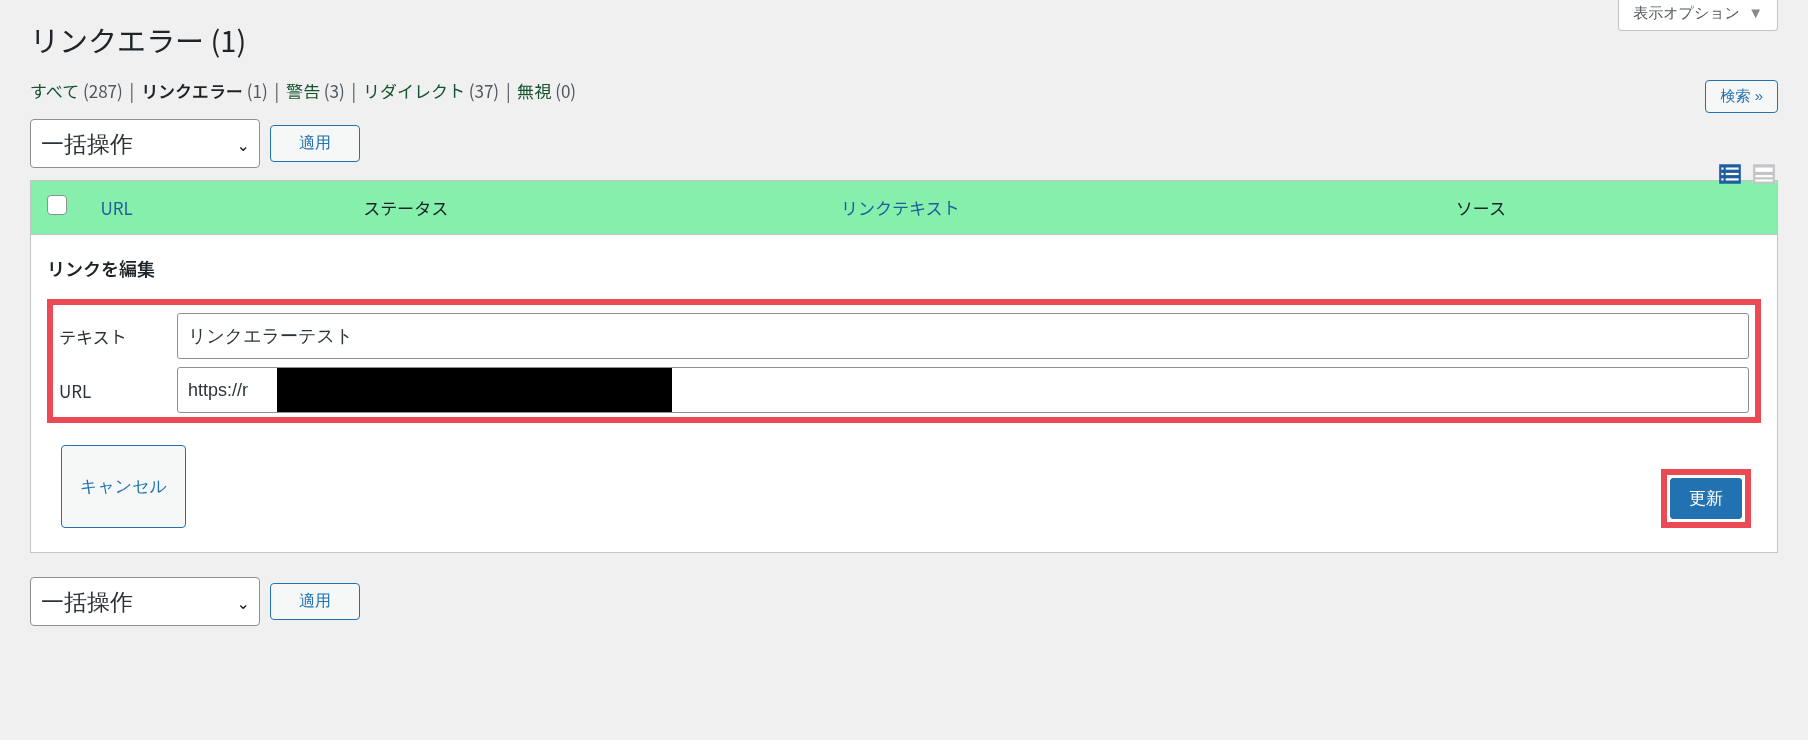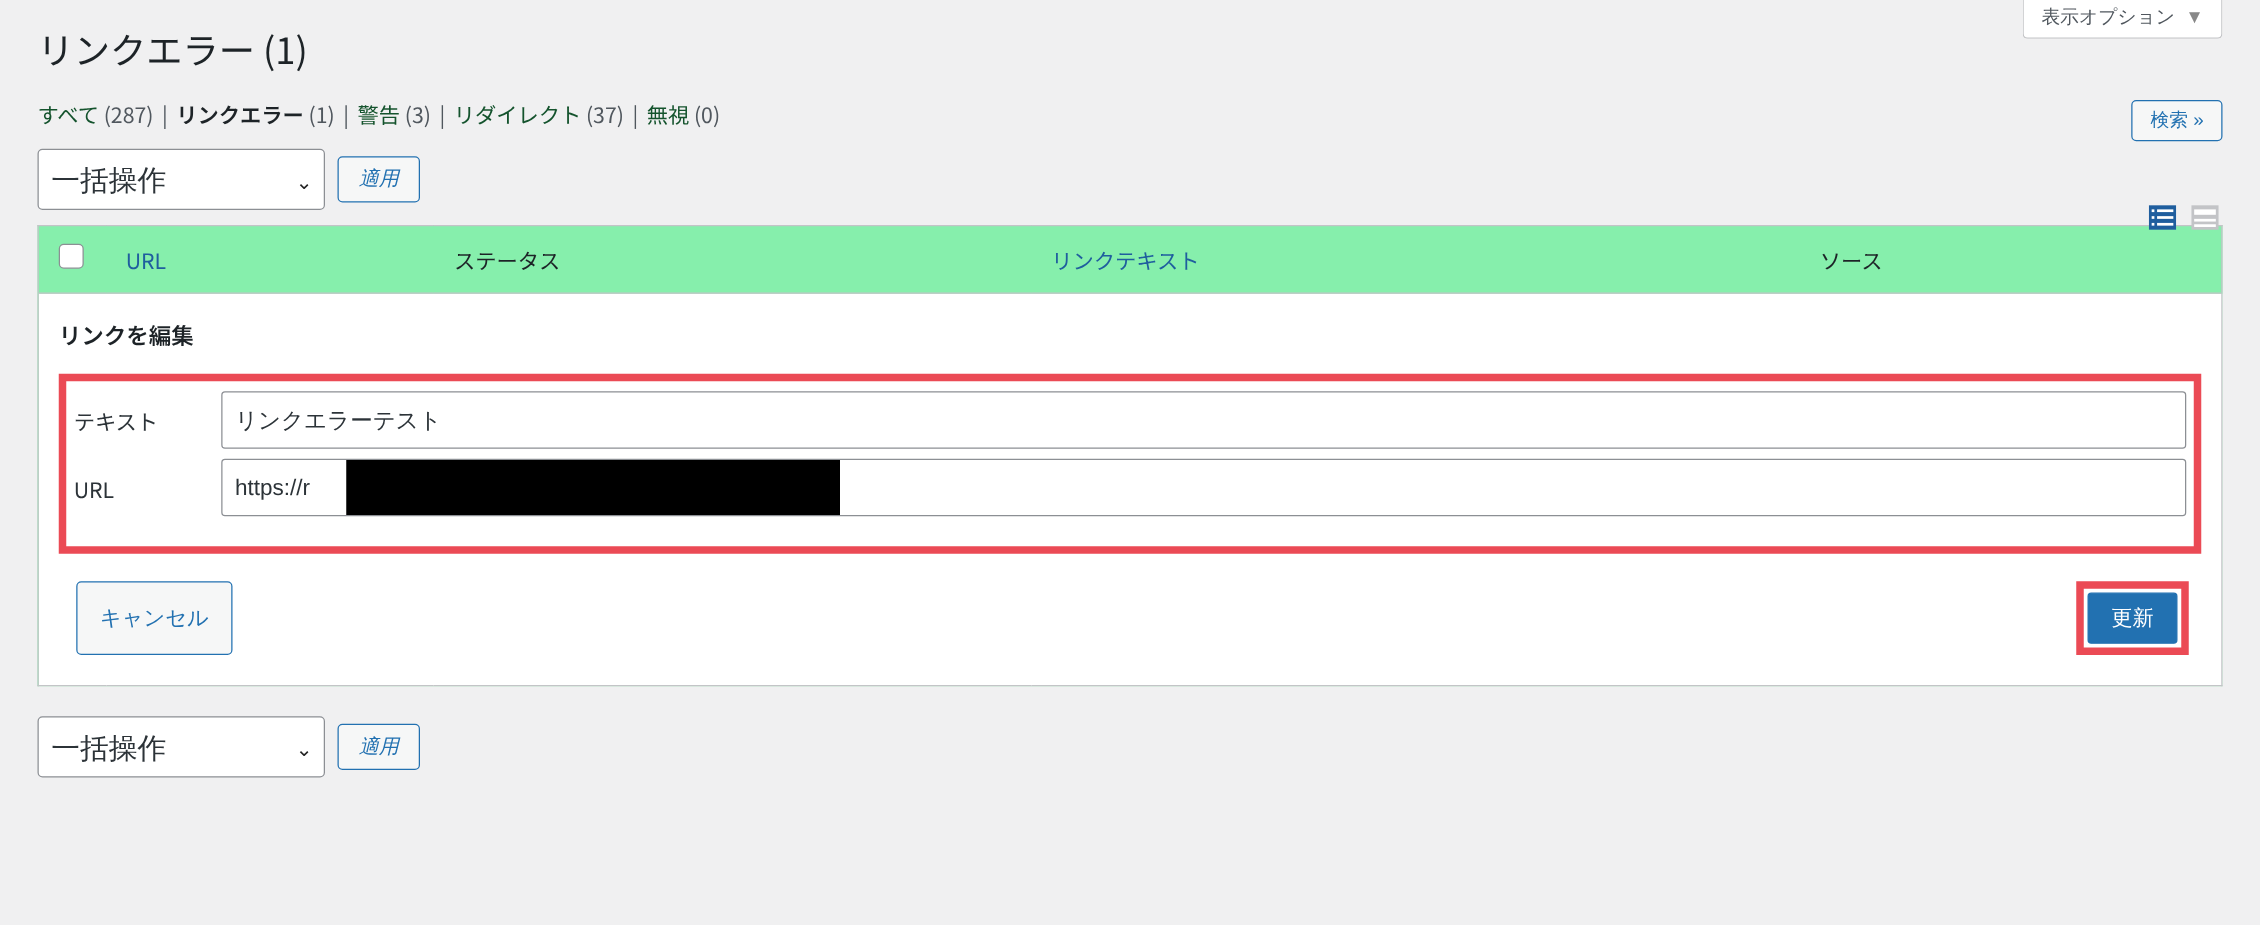--- a/index.html
+++ b/index.html
@@ -68,25 +68,24 @@
   }
   .select-wrap { position:relative; display:inline-block; }
   .select-wrap .chev {
     position:absolute; right:10px; top:50%; transform:translateY(-50%);
     pointer-events:none; color:#222; font-size:16px;
   }
   .apply-btn {
     background:#f6f7f7;
     border:1px solid #2271b1;
     color:#2271b1;
-    padding:7px 16px;
+    padding:7px 28px;
     border-radius:4px;
     font-size:16px;
     cursor:pointer;
-    font-style:italic;
   }
 
   .view-icons { position:absolute; right:30px; top:160px; display:flex; gap:6px; }
   .view-icon {
     width:28px; height:28px; cursor:pointer; display:flex; align-items:center; justify-content:center;
   }
   .view-icon svg { display:block; }
 
   table.wp-list {
     width:100%;
@@ -107,21 +106,21 @@
   .chk-cell input {
     width:20px; height:20px; border:1px solid #8c8f94; border-radius:4px;
     appearance:none; background:#fff; cursor:pointer;
   }
 
   .edit-row td { padding:20px 16px 24px 16px; background:#fff; }
   .edit-heading { font-size:18px; font-weight:600; color:#1d2327; margin-bottom:18px; }
 
   .redbox {
     border:6px solid #eb4a55;
-    padding:4px 6px 20px 6px;
+    padding:4px 6px 0 6px;
   }
   .form-row { display:flex; align-items:center; min-height:54px; }
   .form-row label { width:118px; font-size:17px; color:#2c3338; }
   .form-row .field {
     flex:1;
     position:relative;
   }
   .form-row input[type=text] {
     width:100%;
     height:46px;
@@ -147,20 +146,21 @@
     color:#2271b1;
     padding:8px 18px;
     border-radius:4px;
     font-size:17px;
     cursor:pointer;
   }
   .update-wrap {
     border:6px solid #eb4a55;
     padding:3px;
     display:inline-block;
+    margin-top:24px;
   }
   .update-btn {
     background:#2271b1;
     border:1px solid #2271b1;
     color:#fff;
     padding:8px 18px;
     border-radius:3px;
     font-size:17px;
     cursor:pointer;
   }

